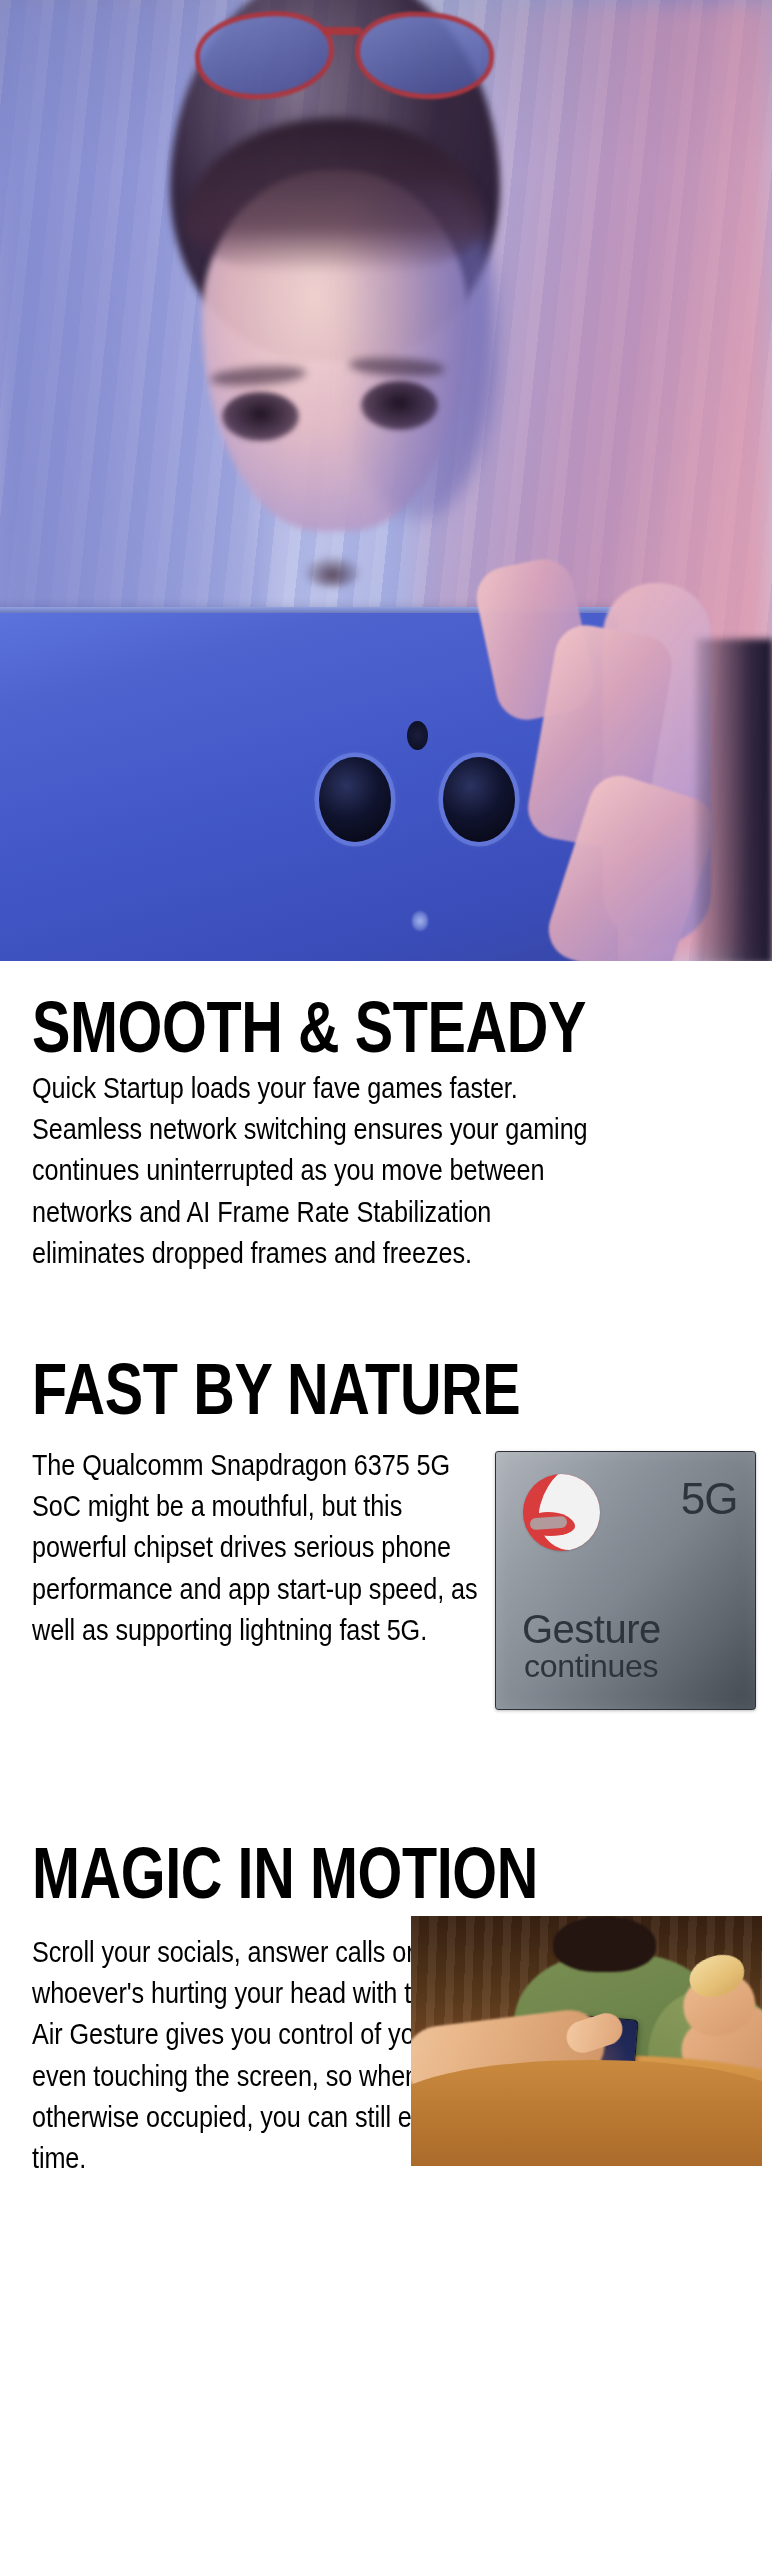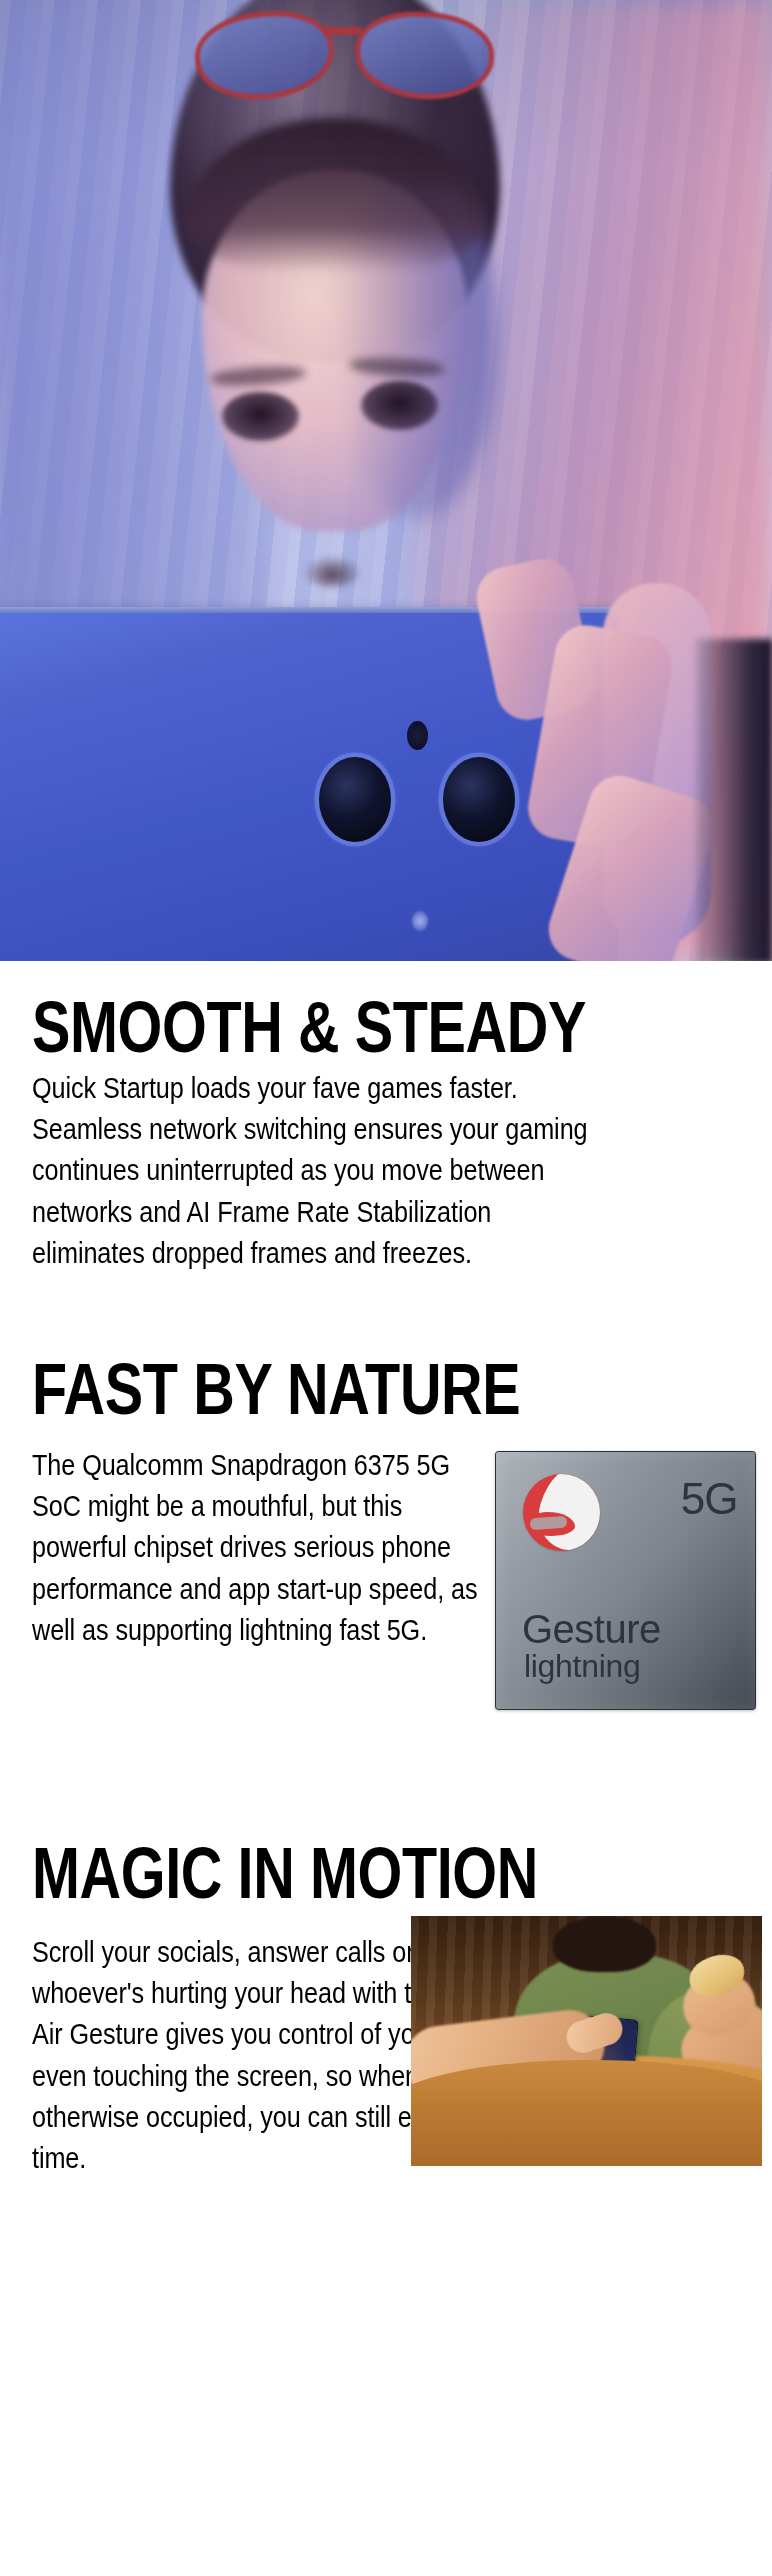--- a/index.html
+++ b/index.html
@@ -546,21 +546,21 @@
 
       <div class="chip">
         <div class="chip-sheen"></div>
         <div class="sd-logo">
           <div class="white-swirl"></div>
           <div class="red-tongue"></div>
           <div class="notch"></div>
         </div>
         <div class="chip-5g">5G</div>
         <div class="chip-qc">Gesture</div>
-        <div class="chip-sd">lightning</div>
+        <div class="chip-sd">continues</div>
       </div>
     </section>
 
     <section class="sec" id="sec-magic">
       <h1 class="h1">MAGIC IN MOTION</h1>
       <p class="body">Scroll your socials, answer calls or even mute whoever's hurting your head with the flick of your hand. Air Gesture gives you control of your phone without even touching the screen, so when your hands are otherwise occupied, you can still enjoy your screen time.</p>
 
       <div class="ag">
         <div class="ag-wall"></div>
 

